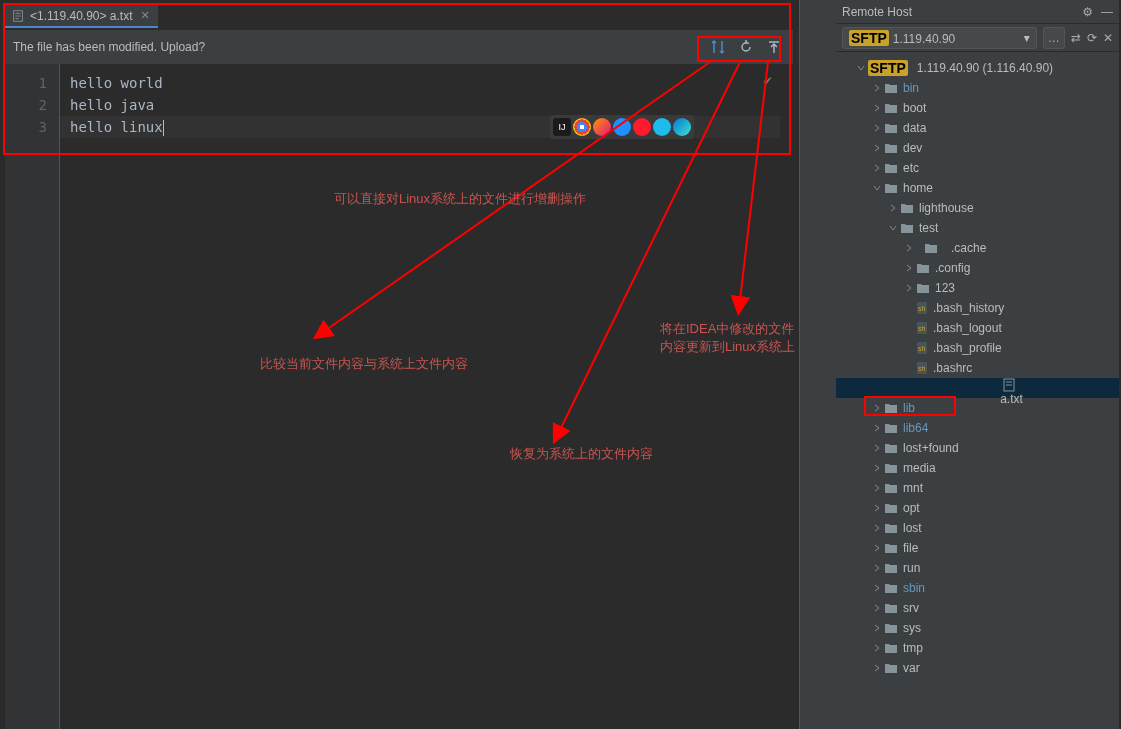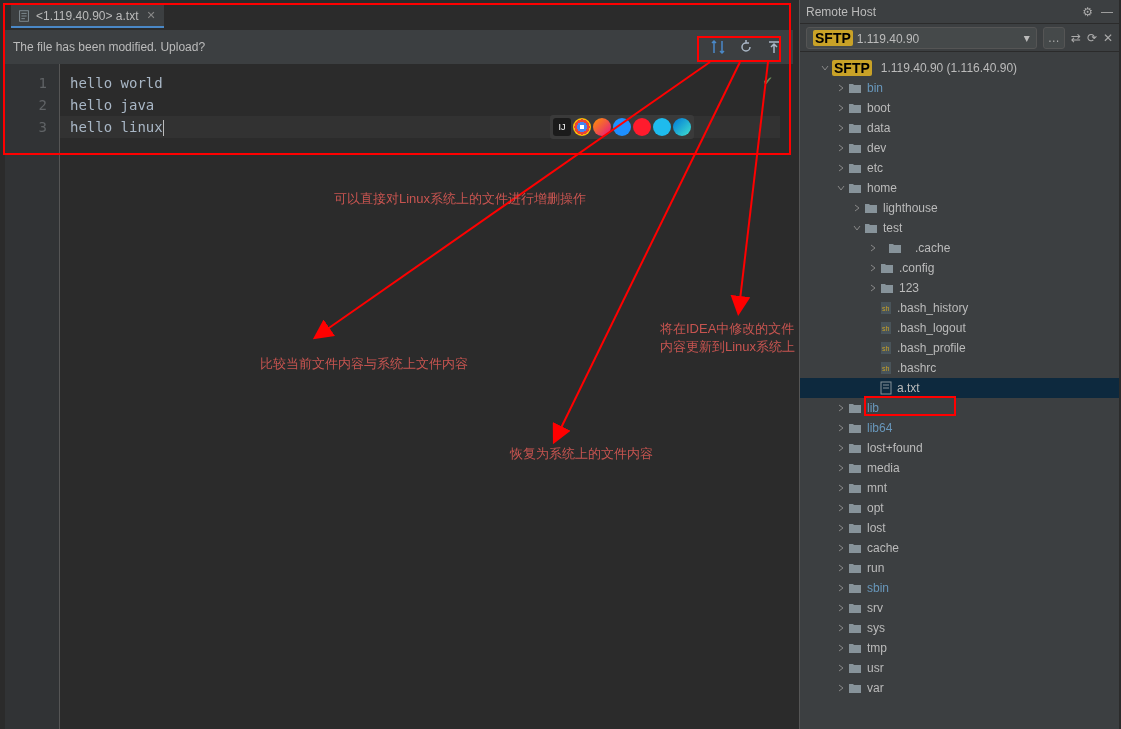--- a/index.html
+++ b/index.html
@@ -17,21 +17,21 @@
     width: 797px; height: 729px;
     background: #2b2b2b;
   }
   .red-box-main {
     position: absolute; left: 3px; top: 3px;
     width: 788px; height: 152px;
     border: 2px solid #ff0000;
     pointer-events: none;
   }
   .tab-bar {
-    position: absolute; left: 11px; top: 5px;
+    position: absolute; left: 5px; top: 5px;
     height: 23px; display: flex;
   }
   .tab {
     background: #3c3f41;
     display: flex; align-items: center;
     padding: 0 8px 0 6px;
     border-bottom: 2px solid #4a88c7;
     color: #bbb;
   }
   .tab .file-icon { width: 14px; height: 14px; margin-right: 5px; }
@@ -95,20 +95,21 @@
     font-size: 13px;
     pointer-events: none;
   }
   .arrows { position: absolute; left: 0; top: 0; width: 797px; height: 729px; pointer-events: none; }
 
   .right-pane {
     position: absolute; left: 799px; top: 0;
     width: 320px; height: 729px;
     background: #3c3f41;
     border-left: 1px solid #555;
+    padding-left: 36px;
   }
   .panel-header {
     height: 24px; display: flex; align-items: center;
     padding: 0 6px; justify-content: space-between;
     border-bottom: 1px solid #2b2b2b;
   }
   .panel-title { color: #bbb; font-size: 12px; }
   .panel-icons { display: flex; gap: 8px; color: #aaa; }
   .server-row {
     height: 28px; display: flex; align-items: center;
@@ -401,21 +402,21 @@
       <div class="tree-row" style="padding-left: 68px;">
         <span class="chev"></span>
         <span class="file-ico">
           <svg width="12" height="14" viewBox="0 0 12 14">
             <rect x="1" y="1" width="10" height="12" fill="#49545a"></rect>
             <text x="2" y="10" font-size="7" fill="#c9a227">sh</text>
           </svg>
         </span>
         <span>.bashrc</span>
       </div>
-      <div class="tree-row selected" style="padding-left: 68px;">
+      <div class="tree-row selected" style="padding-left: 68px; flex-direction: column;">
         <span class="chev"></span>
         <span class="file-ico">
           <svg width="12" height="14" viewBox="0 0 12 14">
             <rect x="1" y="1" width="10" height="12" fill="none" stroke="#87939a"></rect>
             <line x1="3" y1="4" x2="9" y2="4" stroke="#87939a"></line>
             <line x1="3" y1="7" x2="9" y2="7" stroke="#87939a"></line>
           </svg>
         </span>
         <span>a.txt</span>
       </div>
@@ -498,21 +499,21 @@
       </div>
       <div class="tree-row" style="padding-left: 36px;">
         <svg class="chev" viewBox="0 0 10 10">
           <path d="M3 2 L7 5 L3 8" stroke="#888" fill="none"></path>
         </svg>
         <span class="folder-icon">
           <svg width="14" height="12" viewBox="0 0 14 12">
             <path d="M1 2 L5 2 L6 3 L13 3 L13 11 L1 11 Z" fill="#87939a"></path>
           </svg>
         </span>
-        <span>cache</span>
+        <span>file</span>
       </div>
       <div class="tree-row" style="padding-left: 36px;">
         <svg class="chev" viewBox="0 0 10 10">
           <path d="M3 2 L7 5 L3 8" stroke="#888" fill="none"></path>
         </svg>
         <span class="folder-icon">
           <svg width="14" height="12" viewBox="0 0 14 12">
             <path d="M1 2 L5 2 L6 3 L13 3 L13 11 L1 11 Z" fill="#87939a"></path>
           </svg>
         </span>
@@ -564,29 +565,18 @@
       </div>
       <div class="tree-row" style="padding-left: 36px;">
         <svg class="chev" viewBox="0 0 10 10">
           <path d="M3 2 L7 5 L3 8" stroke="#888" fill="none"></path>
         </svg>
         <span class="folder-icon">
           <svg width="14" height="12" viewBox="0 0 14 12">
             <path d="M1 2 L5 2 L6 3 L13 3 L13 11 L1 11 Z" fill="#87939a"></path>
           </svg>
         </span>
-        <span>usr</span>
-      </div>
-      <div class="tree-row" style="padding-left: 36px;">
-        <svg class="chev" viewBox="0 0 10 10">
-          <path d="M3 2 L7 5 L3 8" stroke="#888" fill="none"></path>
-        </svg>
-        <span class="folder-icon">
-          <svg width="14" height="12" viewBox="0 0 14 12">
-            <path d="M1 2 L5 2 L6 3 L13 3 L13 11 L1 11 Z" fill="#87939a"></path>
-          </svg>
-        </span>
         <span>var</span>
       </div>
     </div>
 </div>
 
 <div class="red-box-file"></div>
 
 </body></html>

